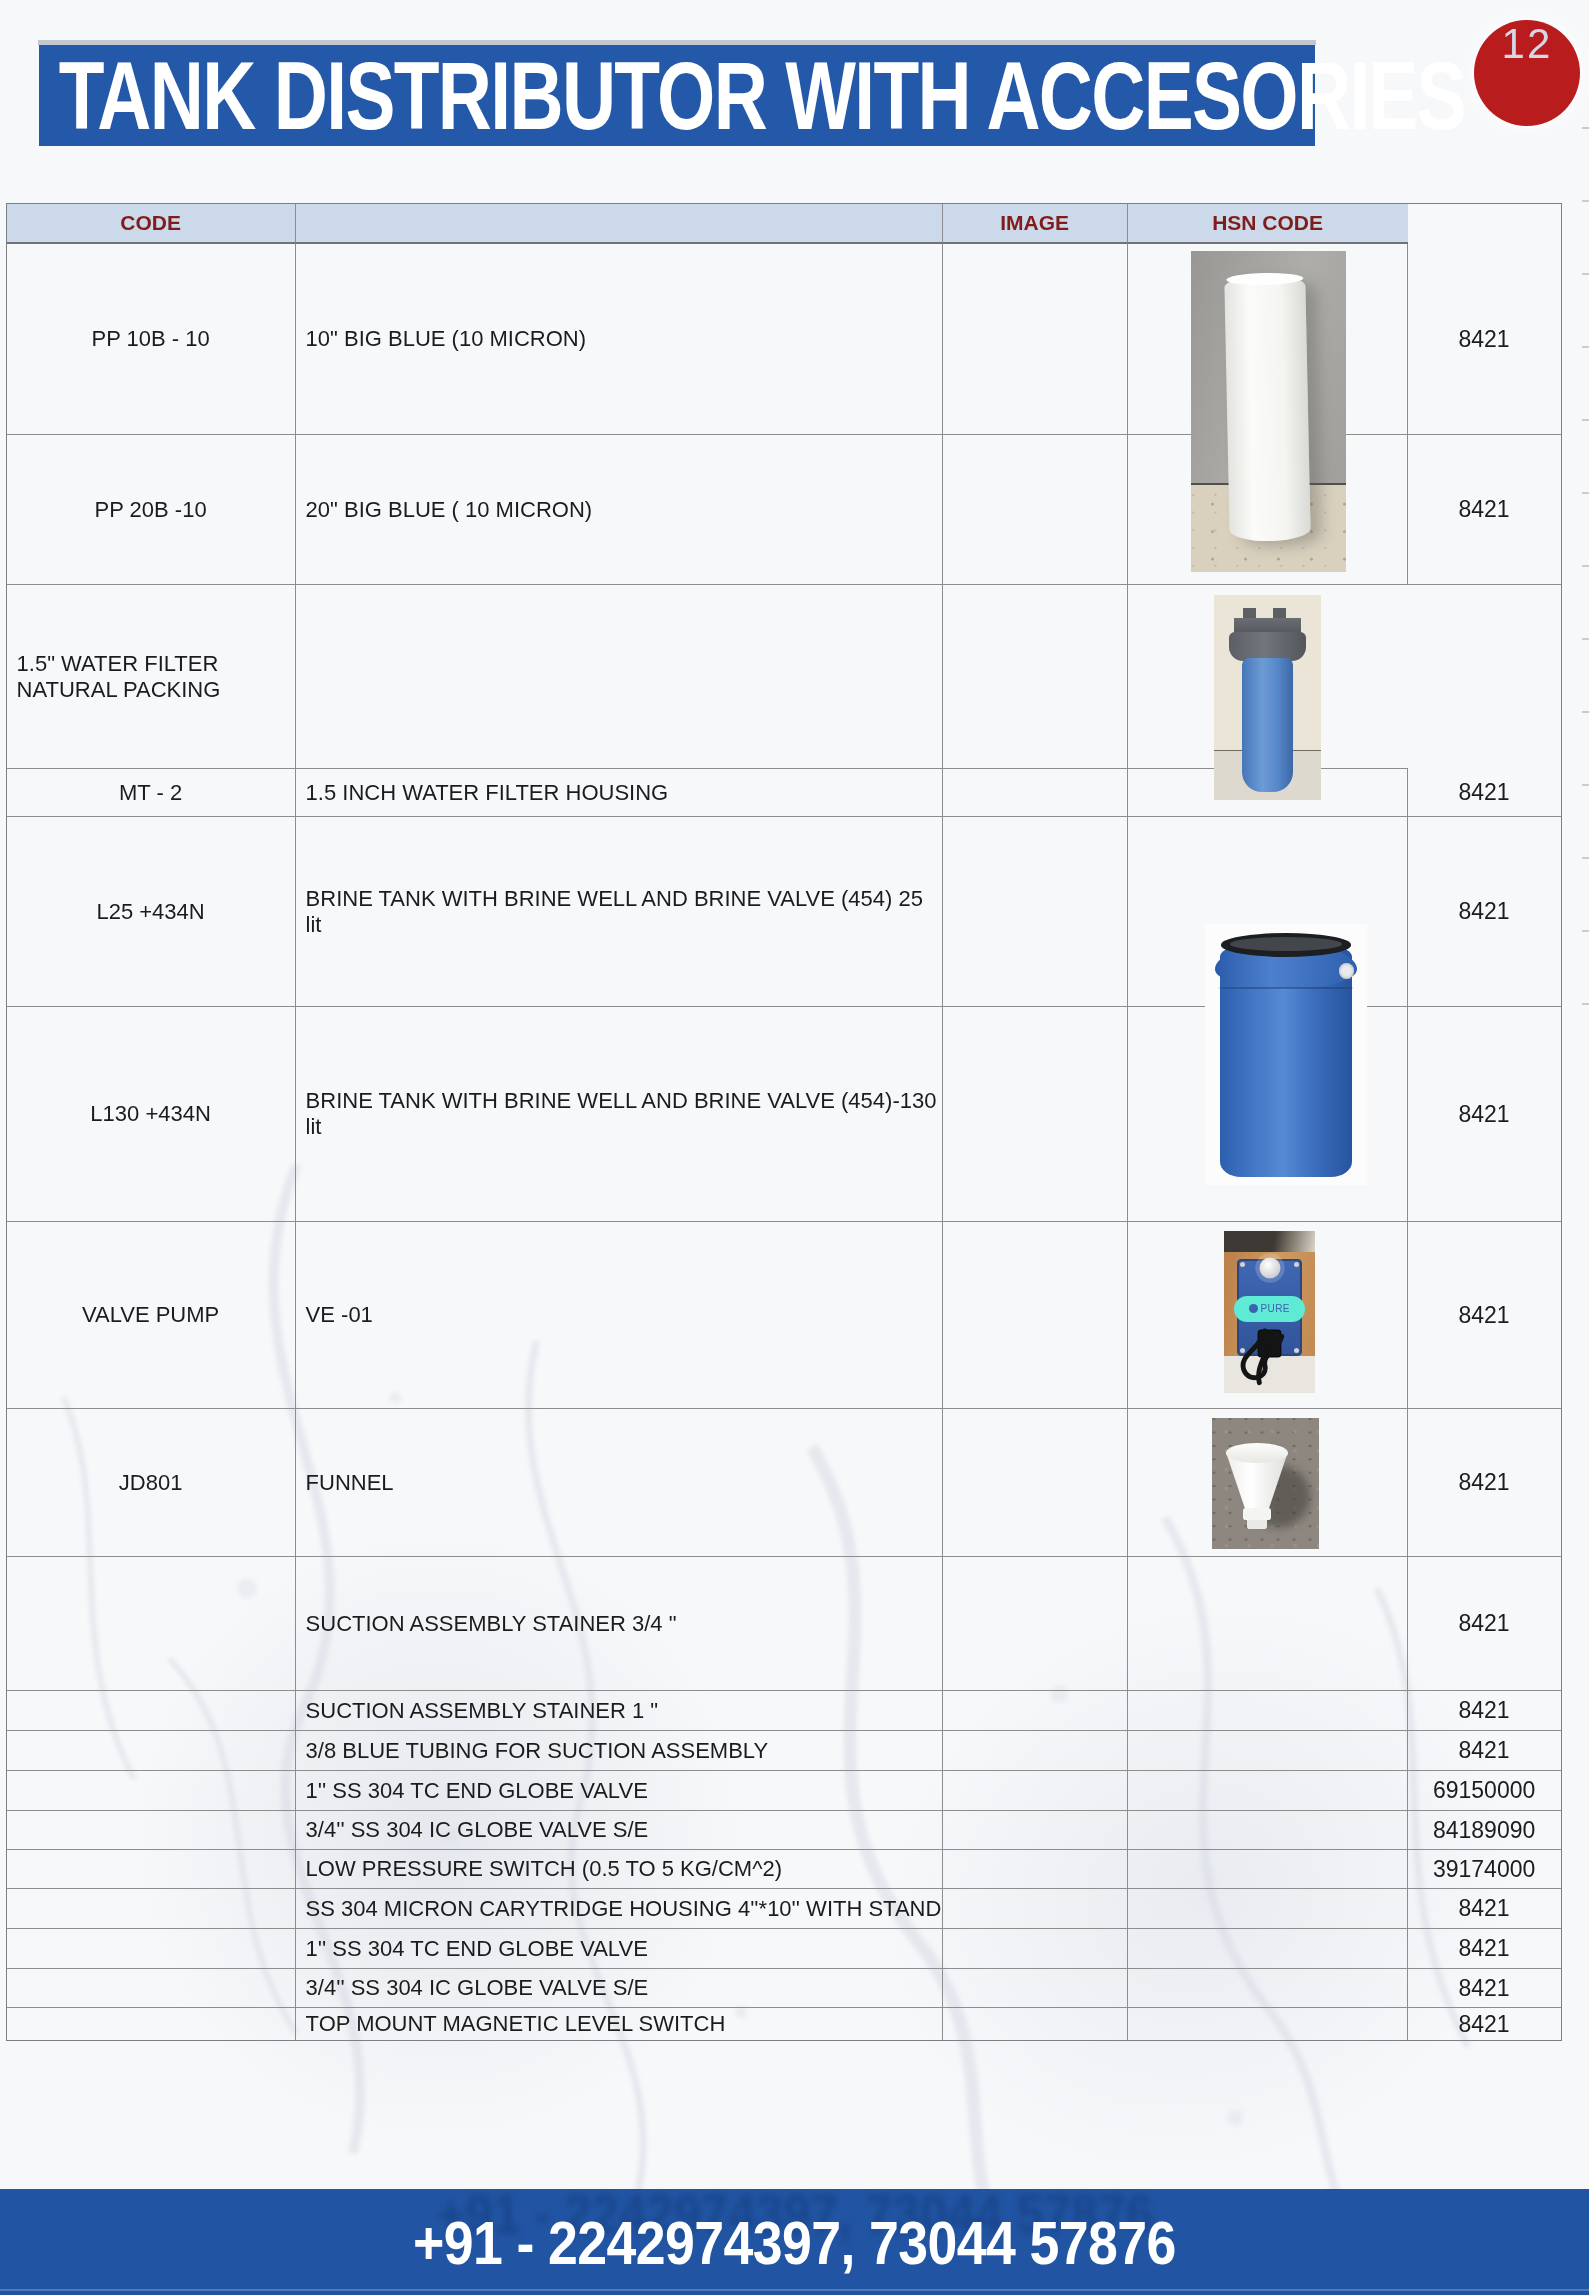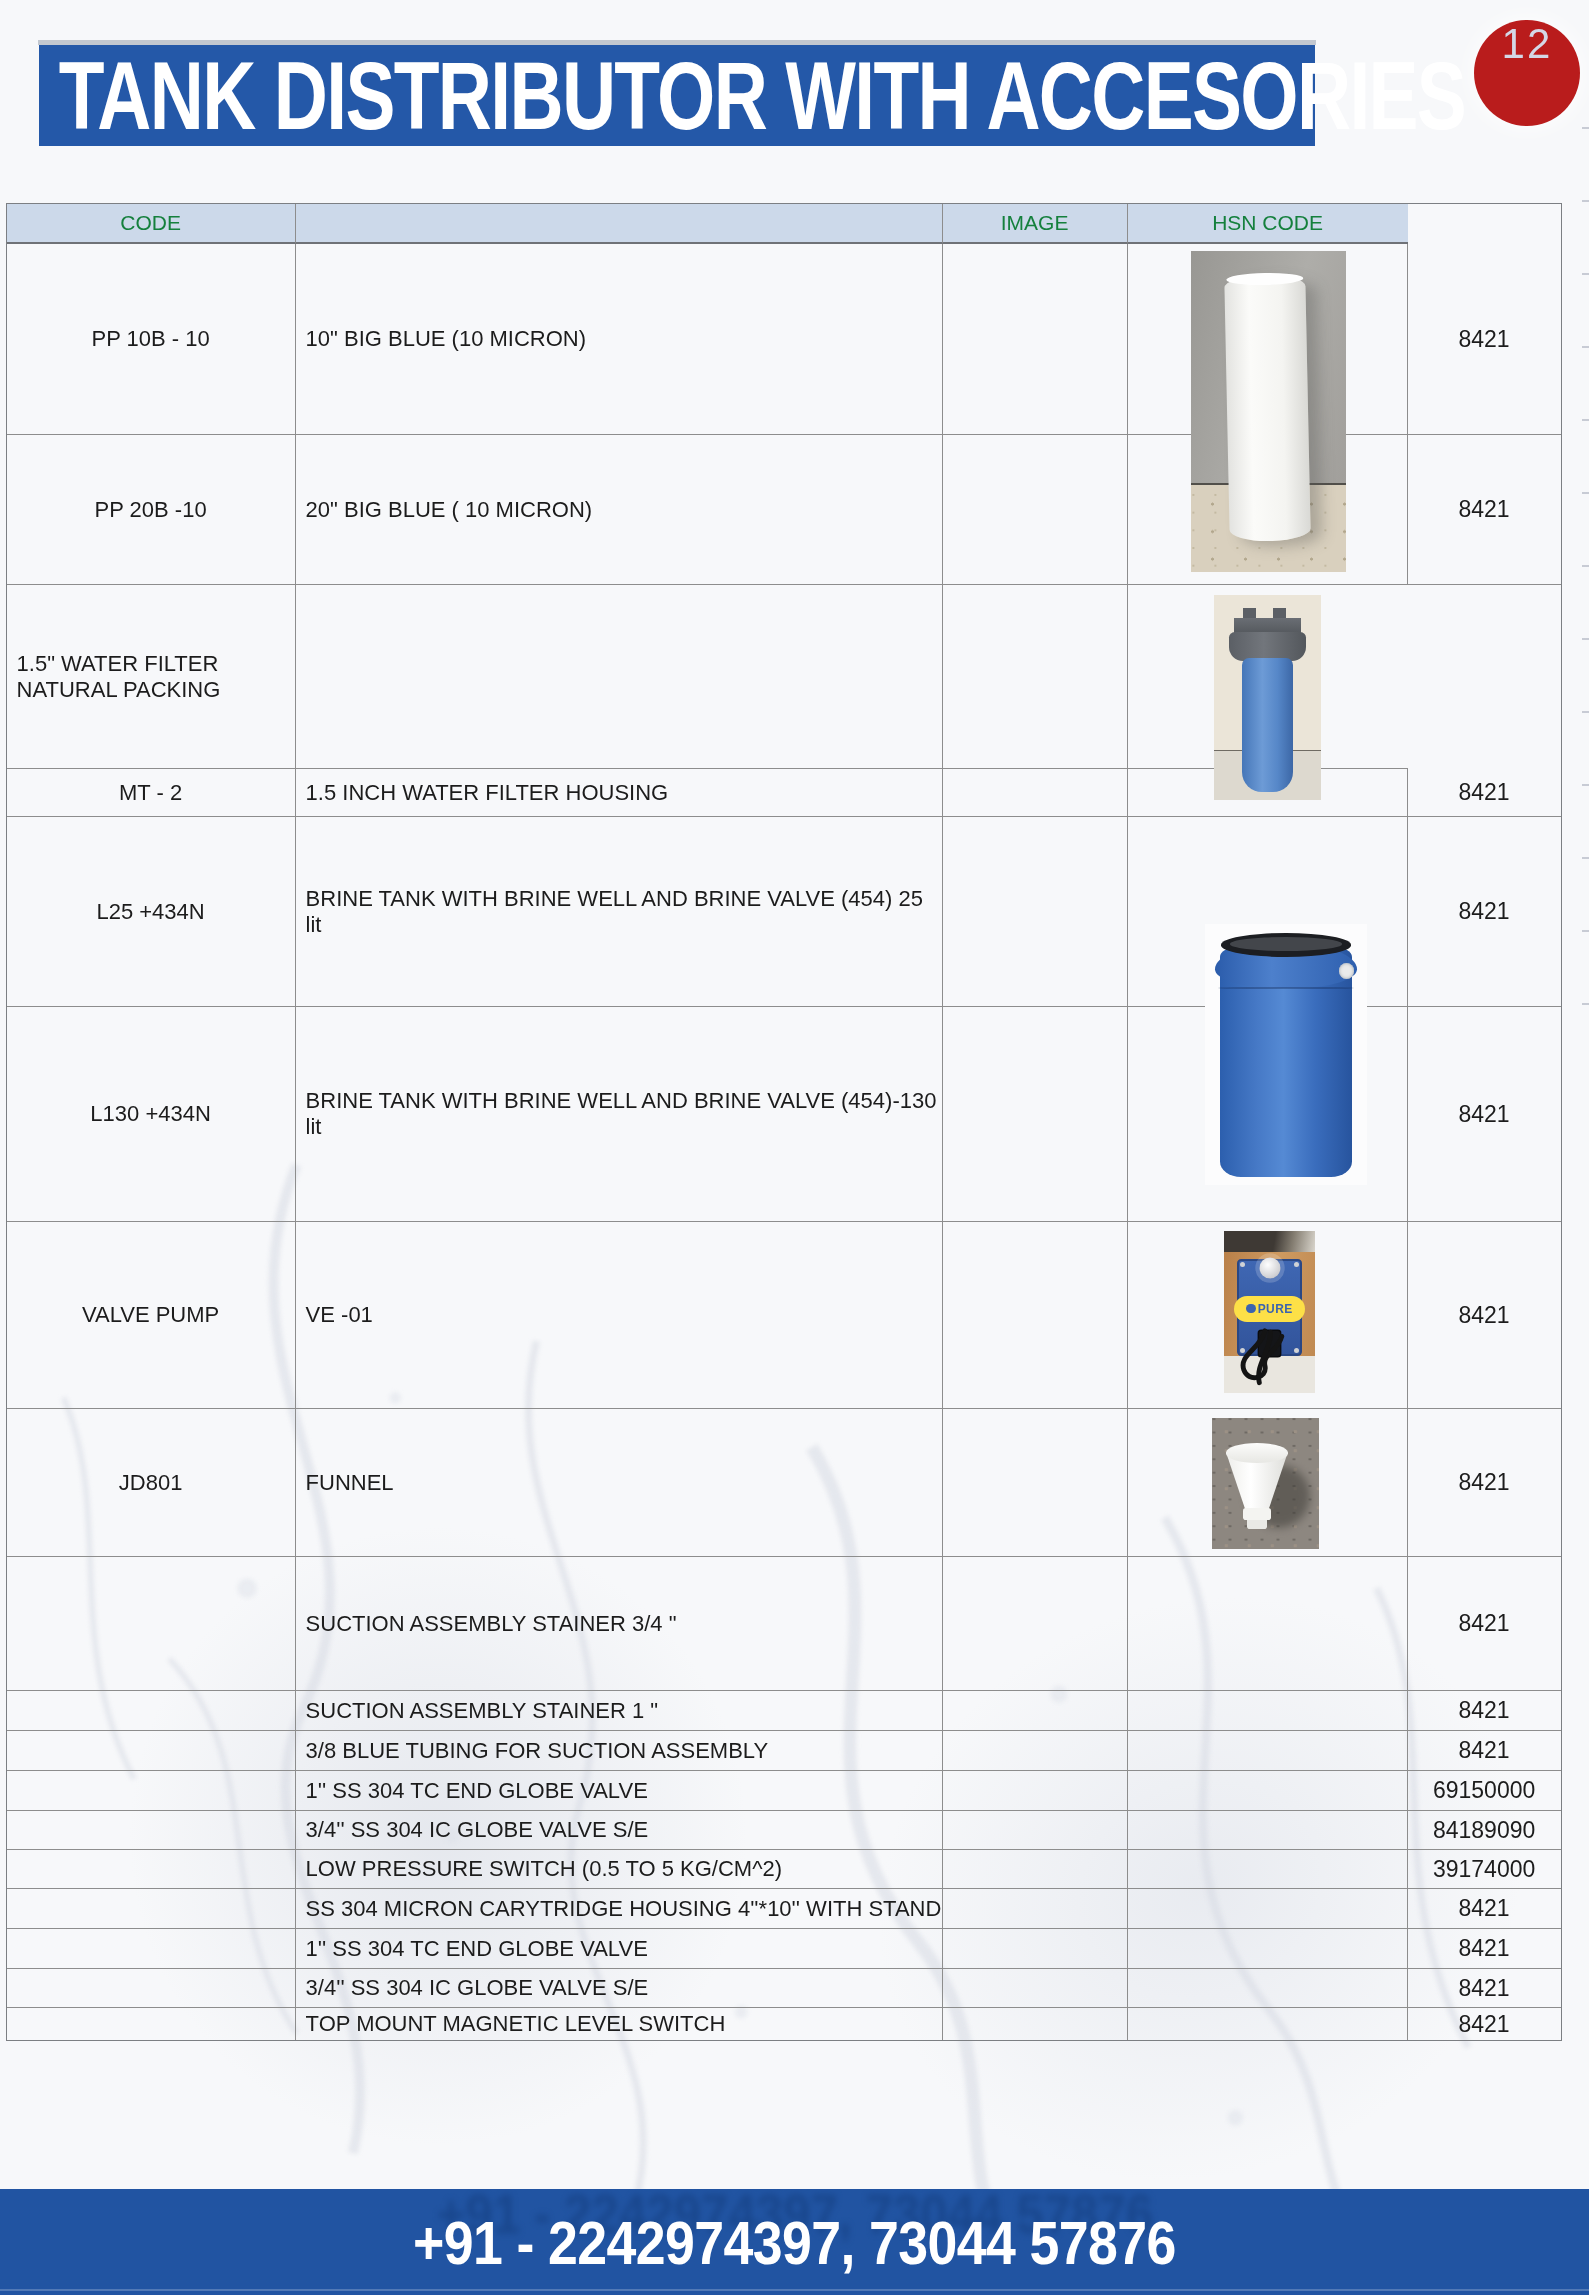--- a/index.html
+++ b/index.html
@@ -33,21 +33,21 @@
     display:flex;align-items:flex-start;justify-content:center;z-index:5;}
   .pagenum-circle span{font-size:42px;color:#d4d7e6;letter-spacing:2.1px;}
 
   
   .tbl{position:absolute;left:5.6px;top:203px;width:1556px;border:1.4px solid #7c7f83;z-index:2;background:transparent;}
   .tr{display:grid;grid-template-columns:289px 647px 185px 280px 153px;}
   .td{border-right:1.4px solid #8d8d8d;border-bottom:1.4px solid #8d8d8d;
       display:flex;align-items:center;font-size:22px;color:#1c1c1c;overflow:hidden;}
   .td:last-child{border-right:none;}
   .tr:last-child .td{border-bottom:none;}
-  .thead .td{background:#ccd9ea;font-weight:normal;font-size:21px;color:#15803d;
+  .thead .td{background:#ccd9ea;font-weight:bold;font-size:21px;color:#7f1d1d;
       border-bottom:2.1px solid #6f7277;}
   .c-code{justify-content:center;text-align:center;}
   .c-prod{padding-left:10px;}
   .c-img{justify-content:center;}
   .c-hsn{justify-content:center;font-size:23px;}
 
   
   .photo{position:absolute;overflow:hidden;z-index:4;}
   .abs{position:absolute;}
 
@@ -94,23 +94,23 @@
   
   .p4{left:1224px;top:1231px;width:91px;height:162px;}
   .p4 .bgtop{left:0;top:0;right:0;height:13%;background:linear-gradient(100deg,#3e3934 55%,#857e72 75%,#d9d5cc);}
   .p4 .bgwood{left:0;top:13%;right:0;height:64%;background:linear-gradient(100deg,#b98049,#cf9a60 50%,#c08a52);}
   .p4 .bgbot{left:0;bottom:0;right:0;height:23%;background:#e9e6df;}
   .p4 .panel{left:14%;right:14%;top:17%;height:60%;background:linear-gradient(#3f67b3,#32549b);
      border-radius:4.2px;border:2.1px solid #2a4784;}
   .p4 .dial{left:50%;top:23%;width:21px;height:21px;transform:translate(-50%,-50%);
      background:radial-gradient(circle at 40% 35%,#ffffff,#cfcfd2 70%,#9fa1a6);
      border-radius:50%;box-shadow:0 0 0 4.2px rgba(255,255,255,.18);}
-  .p4 .logo{left:11%;right:11%;top:40%;height:16%;background:#fde047;border-radius:705px;
+  .p4 .logo{left:11%;right:11%;top:40%;height:16%;background:#5eead4;border-radius:705px;
      display:flex;align-items:center;justify-content:center;
-     font-size:12px;font-weight:bold;color:#3b63af;letter-spacing:0.4px;}
+     font-size:10px;font-weight:normal;color:#3b63af;letter-spacing:0.4px;}
   .p4 .logo::before{content:"";width:9.2px;height:9.2px;border-radius:50%;background:#3b63af;margin-right:2.1px;}
   .p4 .switch{left:38%;top:62%;width:24%;height:15%;background:#141518;border-radius:2.1px;
      box-shadow:0 0 0 1.4px #0a0b0d;}
   .p4 .screw{width:5px;height:5px;background:#cfd2d6;border-radius:50%;}
   .p4 .cable{position:absolute;left:0;bottom:-2.8px;width:100%;height:42%;}
 
   
   .p5{left:1212px;top:1418px;width:107px;height:131px;background:#8d8780;
      background-image:radial-gradient(#9c9185 1.7px,transparent 2.1px),radial-gradient(#6f6a64 1.4px,transparent 1.8px);
      background-size:23px 19px,16px 13.4px;background-position:2.8px 4.2px,10px 7.8px;}

